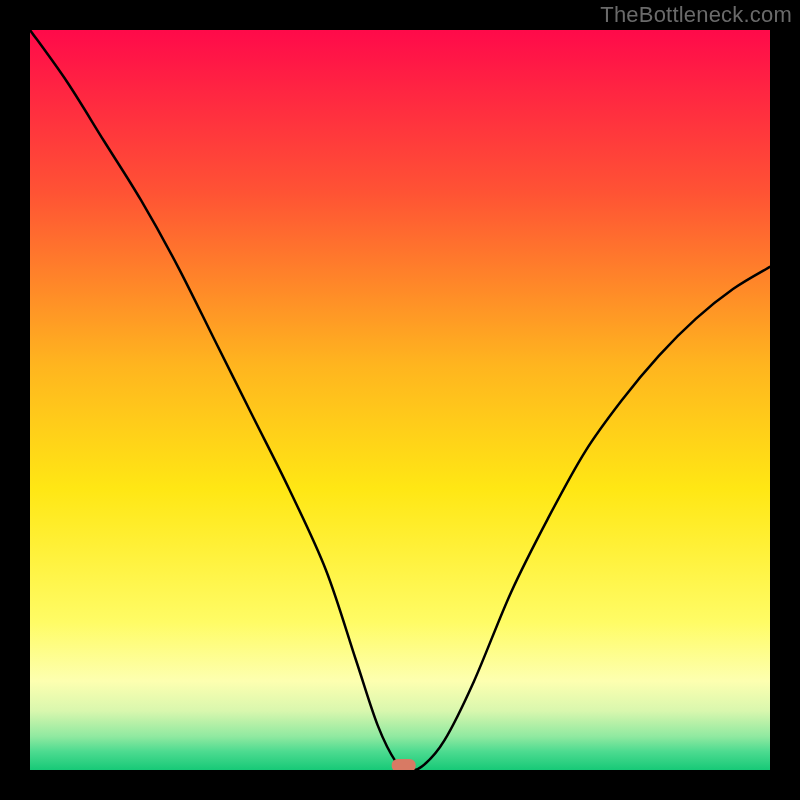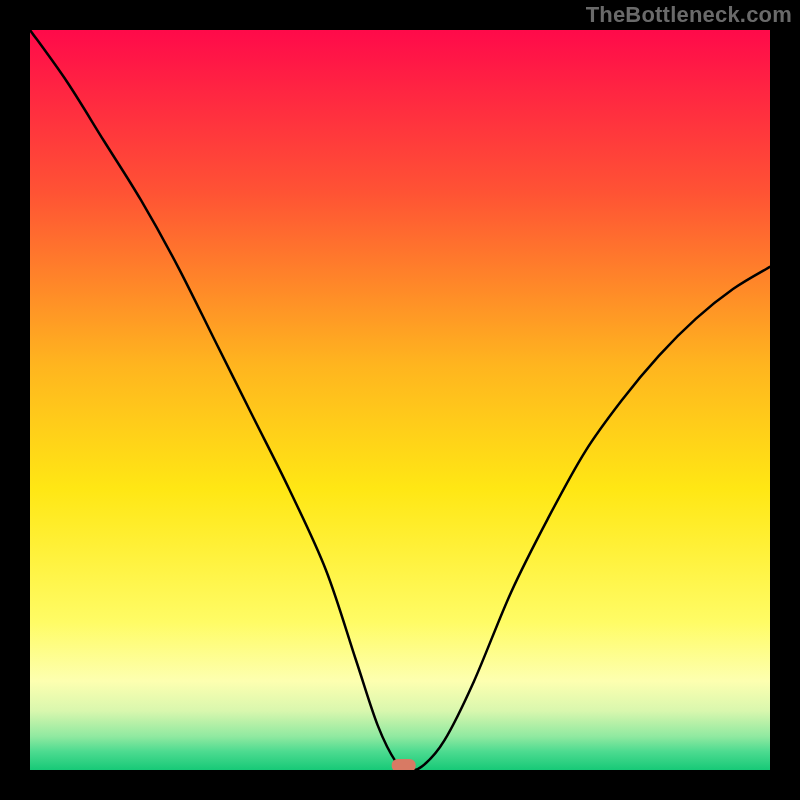--- a/index.html
+++ b/index.html
@@ -16,21 +16,21 @@
     width: 800px;
     height: 800px;
     background: #000;
   }
   .watermark {
     position: absolute;
     top: 2px;
     right: 8px;
     color: #6a6a6a;
     font-size: 22px;
-    font-weight: 700;
+    font-weight: 400;
     letter-spacing: 0.2px;
     z-index: 5;
   }
   .plot-wrap {
     position: absolute;
     left: 30px;
     top: 30px;
     width: 740px;
     height: 740px;
   }

